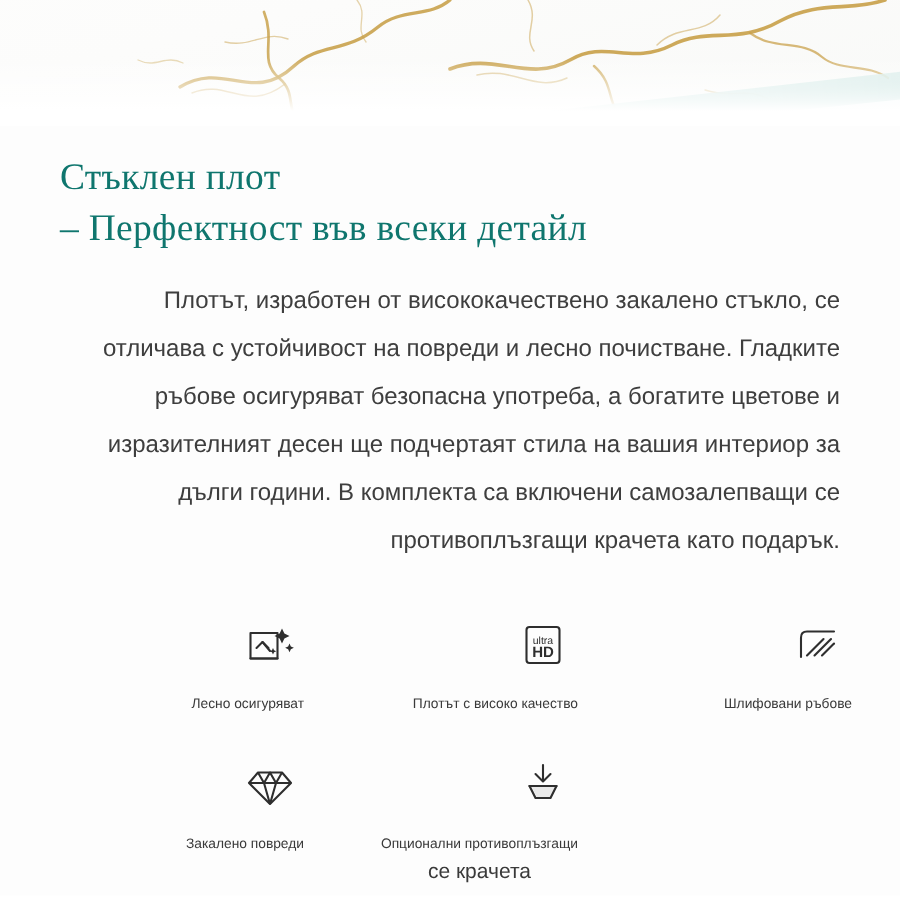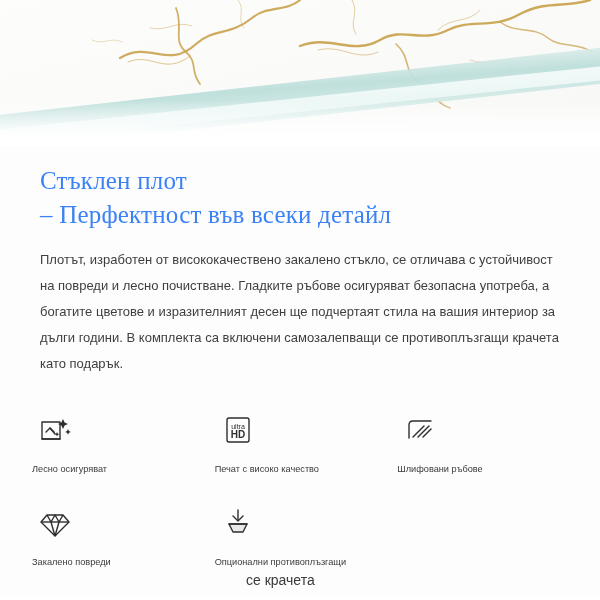--- a/index.html
+++ b/index.html
@@ -98,49 +98,50 @@
   }
 
   
   .content {
     padding: 18px 40px 0 40px;
   }
   .title {
     font-family: "Liberation Serif", serif;
     font-size: 25px;
     line-height: 1.34;
-    color: #3b82f6;
+    color: #0f766e;
     font-weight: 400;
     margin: 0 0 16px 0;
     letter-spacing: 0.2px;
   }
   .title .line2 {
     display: block;
     font-family: Liberation Serif, serif;
   }
   .paragraph {
-    font-size: 13px;
+    font-size: 16px;
     line-height: 2.0;
     color: #3e3e3e;
     margin: 0;
     max-width: 520px;
+    text-align: right;
   }
 
   
   .features {
     margin-top: 22px;
     padding: 0 26px;
     display: grid;
     grid-template-columns: repeat(3, 1fr);
     row-gap: 6px;
   }
   .feature {
     display: flex;
     flex-direction: column;
-    align-items: flex-start;
+    align-items: flex-end;
     padding: 8px 6px 10px 6px;
   }
   .feature-icon {
     width: 46px;
     height: 46px;
     display: flex;
     align-items: center;
     justify-content: center;
     margin-bottom: 10px;
   }
@@ -222,21 +223,21 @@
     </div>
 
     <div class="feature">
       <div class="feature-icon">
         <svg width="44" height="44" viewBox="0 0 44 44">
           <rect x="11" y="10" width="22" height="24" rx="2" fill="none" stroke="#2e2e2e" stroke-width="1.4"></rect>
           <text x="22" y="21" text-anchor="middle" font-family="Liberation Sans, sans-serif" font-size="7" fill="#2e2e2e">ultra</text>
           <text x="22" y="30" text-anchor="middle" font-family="Liberation Sans, sans-serif" font-size="10" font-weight="bold" fill="#2e2e2e">HD</text>
         </svg>
       </div>
-      <div class="feature-label">Печат с високо качество</div>
+      <div class="feature-label">Плотът с високо качество</div>
     </div>
 
     <div class="feature">
       <div class="feature-icon">
         <svg width="44" height="44" viewBox="0 0 44 44" fill="none" stroke="#2e2e2e" stroke-width="1.4" stroke-linecap="round">
           <path d="M11 30 L11 17 Q11 13 15 13 L33 13"></path>
           <path d="M15 29 L26 18"></path>
           <path d="M20 29 L31 18"></path>
           <path d="M25 29 L33 21"></path>
         </svg>

